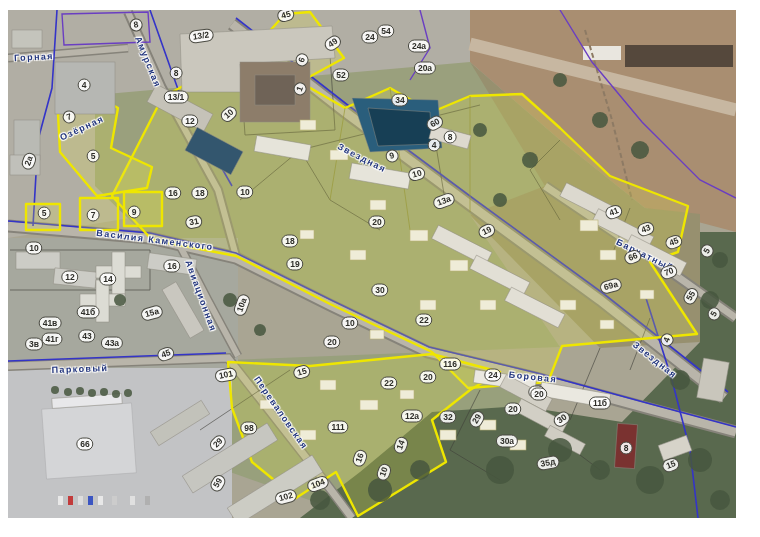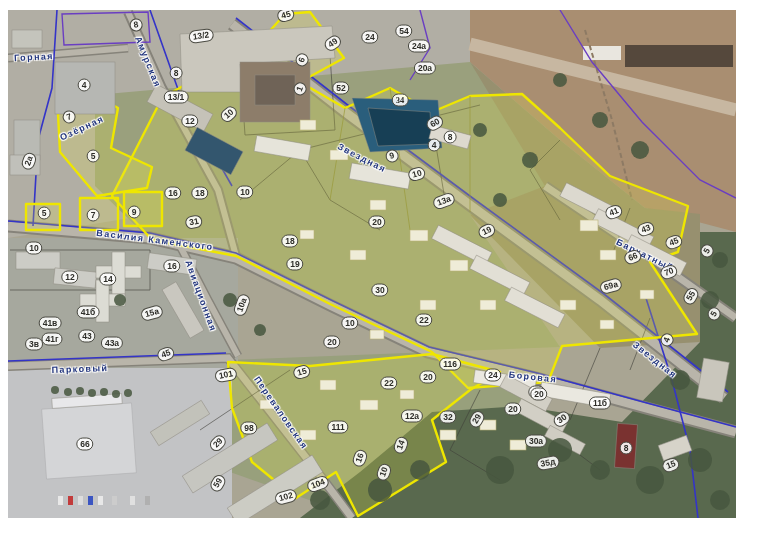--- a/index.html
+++ b/index.html
@@ -235,27 +235,27 @@
         <div class="parcel-badge" style="left: 176px; top: 97px; transform: translate(-50%, -50%) rotate(0deg);">13/1</div>
         <div class="parcel-badge" style="left: 84px; top: 85px; transform: translate(-50%, -50%) rotate(0deg);">4</div>
         <div class="parcel-badge" style="left: 229px; top: 114px; transform: translate(-50%, -50%) rotate(-40deg);">10</div>
         <div class="parcel-badge" style="left: 190px; top: 121px; transform: translate(-50%, -50%) rotate(0deg);">12</div>
         <div class="parcel-badge" style="left: 69px; top: 117px; transform: translate(-50%, -50%) rotate(-20deg);">7</div>
         <div class="parcel-badge" style="left: 93px; top: 156px; transform: translate(-50%, -50%) rotate(0deg);">5</div>
         <div class="parcel-badge" style="left: 29px; top: 161px; transform: translate(-50%, -50%) rotate(-70deg);">2а</div>
         <div class="parcel-badge" style="left: 286px; top: 15px; transform: translate(-50%, -50%) rotate(-15deg);">45</div>
         <div class="parcel-badge" style="left: 333px; top: 43px; transform: translate(-50%, -50%) rotate(-35deg);">49</div>
         <div class="parcel-badge" style="left: 370px; top: 37px; transform: translate(-50%, -50%) rotate(0deg);">24</div>
-        <div class="parcel-badge" style="left: 404px; top: 31px; transform: translate(-50%, -50%) rotate(0deg);">54</div>
+        <div class="parcel-badge" style="left: 386px; top: 31px; transform: translate(-50%, -50%) rotate(0deg);">54</div>
         <div class="parcel-badge" style="left: 419px; top: 46px; transform: translate(-50%, -50%) rotate(0deg);">24а</div>
         <div class="parcel-badge" style="left: 425px; top: 68px; transform: translate(-50%, -50%) rotate(0deg);">20а</div>
         <div class="parcel-badge" style="left: 302px; top: 60px; transform: translate(-50%, -50%) rotate(-70deg);">6</div>
-        <div class="parcel-badge" style="left: 341px; top: 88px; transform: translate(-50%, -50%) rotate(0deg);">52</div>
+        <div class="parcel-badge" style="left: 341px; top: 75px; transform: translate(-50%, -50%) rotate(0deg);">52</div>
         <div class="parcel-badge" style="left: 300px; top: 89px; transform: translate(-50%, -50%) rotate(-70deg);">1</div>
-        <div class="parcel-badge" style="left: 400px; top: 100px; transform: translate(-50%, -50%) rotate(0deg); font-family: Liberation Serif, serif;">34</div>
+        <div class="parcel-badge" style="left: 400px; top: 100px; transform: translate(-50%, -50%) rotate(0deg);">34</div>
         <div class="parcel-badge" style="left: 435px; top: 123px; transform: translate(-50%, -50%) rotate(-30deg);">60</div>
         <div class="parcel-badge" style="left: 450px; top: 137px; transform: translate(-50%, -50%) rotate(0deg);">8</div>
         <div class="parcel-badge" style="left: 434px; top: 145px; transform: translate(-50%, -50%) rotate(0deg);">4</div>
         <div class="parcel-badge" style="left: 392px; top: 156px; transform: translate(-50%, -50%) rotate(-15deg);">9</div>
         <div class="parcel-badge" style="left: 417px; top: 174px; transform: translate(-50%, -50%) rotate(-15deg);">10</div>
         <div class="parcel-badge" style="left: 173px; top: 193px; transform: translate(-50%, -50%) rotate(0deg);">16</div>
         <div class="parcel-badge" style="left: 200px; top: 193px; transform: translate(-50%, -50%) rotate(0deg);">18</div>
         <div class="parcel-badge" style="left: 245px; top: 192px; transform: translate(-50%, -50%) rotate(0deg);">10</div>
         <div class="parcel-badge" style="left: 194px; top: 222px; transform: translate(-50%, -50%) rotate(-10deg);">31</div>
         <div class="parcel-badge" style="left: 44px; top: 213px; transform: translate(-50%, -50%) rotate(0deg);">5</div>
@@ -309,20 +309,20 @@
         <div class="parcel-badge" style="left: 318px; top: 484px; transform: translate(-50%, -50%) rotate(-20deg);">104</div>
         <div class="parcel-badge" style="left: 286px; top: 497px; transform: translate(-50%, -50%) rotate(-15deg);">102</div>
         <div class="parcel-badge" style="left: 226px; top: 375px; transform: translate(-50%, -50%) rotate(-10deg);">101</div>
         <div class="parcel-badge" style="left: 249px; top: 428px; transform: translate(-50%, -50%) rotate(0deg);">98</div>
         <div class="parcel-badge" style="left: 218px; top: 443px; transform: translate(-50%, -50%) rotate(-45deg);">29</div>
         <div class="parcel-badge" style="left: 218px; top: 483px; transform: translate(-50%, -50%) rotate(-60deg);">59</div>
         <div class="parcel-badge" style="left: 85px; top: 444px; transform: translate(-50%, -50%) rotate(0deg);">66</div>
         <div class="parcel-badge" style="left: 539px; top: 394px; transform: translate(-50%, -50%) rotate(0deg);">20</div>
         <div class="parcel-badge" style="left: 513px; top: 409px; transform: translate(-50%, -50%) rotate(0deg);">20</div>
         <div class="parcel-badge" style="left: 562px; top: 419px; transform: translate(-50%, -50%) rotate(-35deg);">30</div>
-        <div class="parcel-badge" style="left: 536px; top: 441px; transform: translate(-50%, -50%) rotate(0deg);">30а</div>
+        <div class="parcel-badge" style="left: 507px; top: 441px; transform: translate(-50%, -50%) rotate(0deg);">30а</div>
         <div class="parcel-badge" style="left: 600px; top: 403px; transform: translate(-50%, -50%) rotate(0deg);">11б</div>
         <div class="parcel-badge" style="left: 548px; top: 463px; transform: translate(-50%, -50%) rotate(-10deg);">35д</div>
         <div class="parcel-badge" style="left: 626px; top: 448px; transform: translate(-50%, -50%) rotate(0deg);">8</div>
         <div class="parcel-badge" style="left: 671px; top: 465px; transform: translate(-50%, -50%) rotate(-20deg);">15</div>
       </div>
   </div>
 </div>
 
 </body></html>

